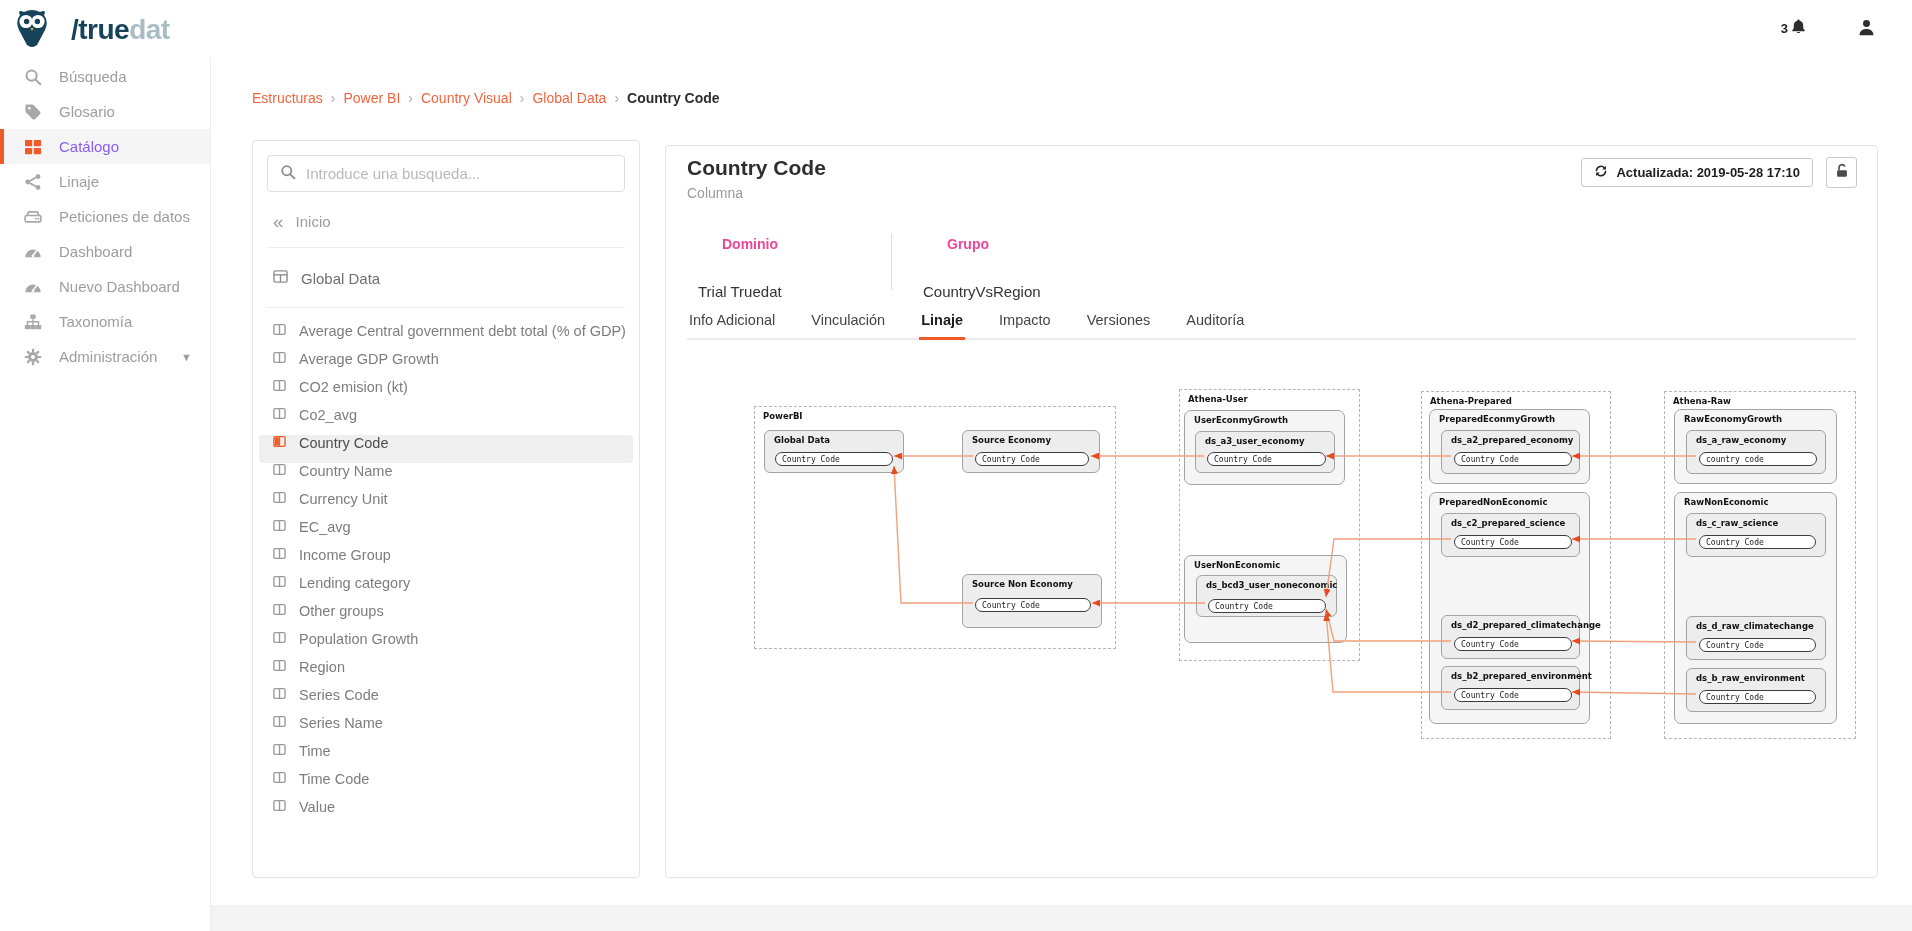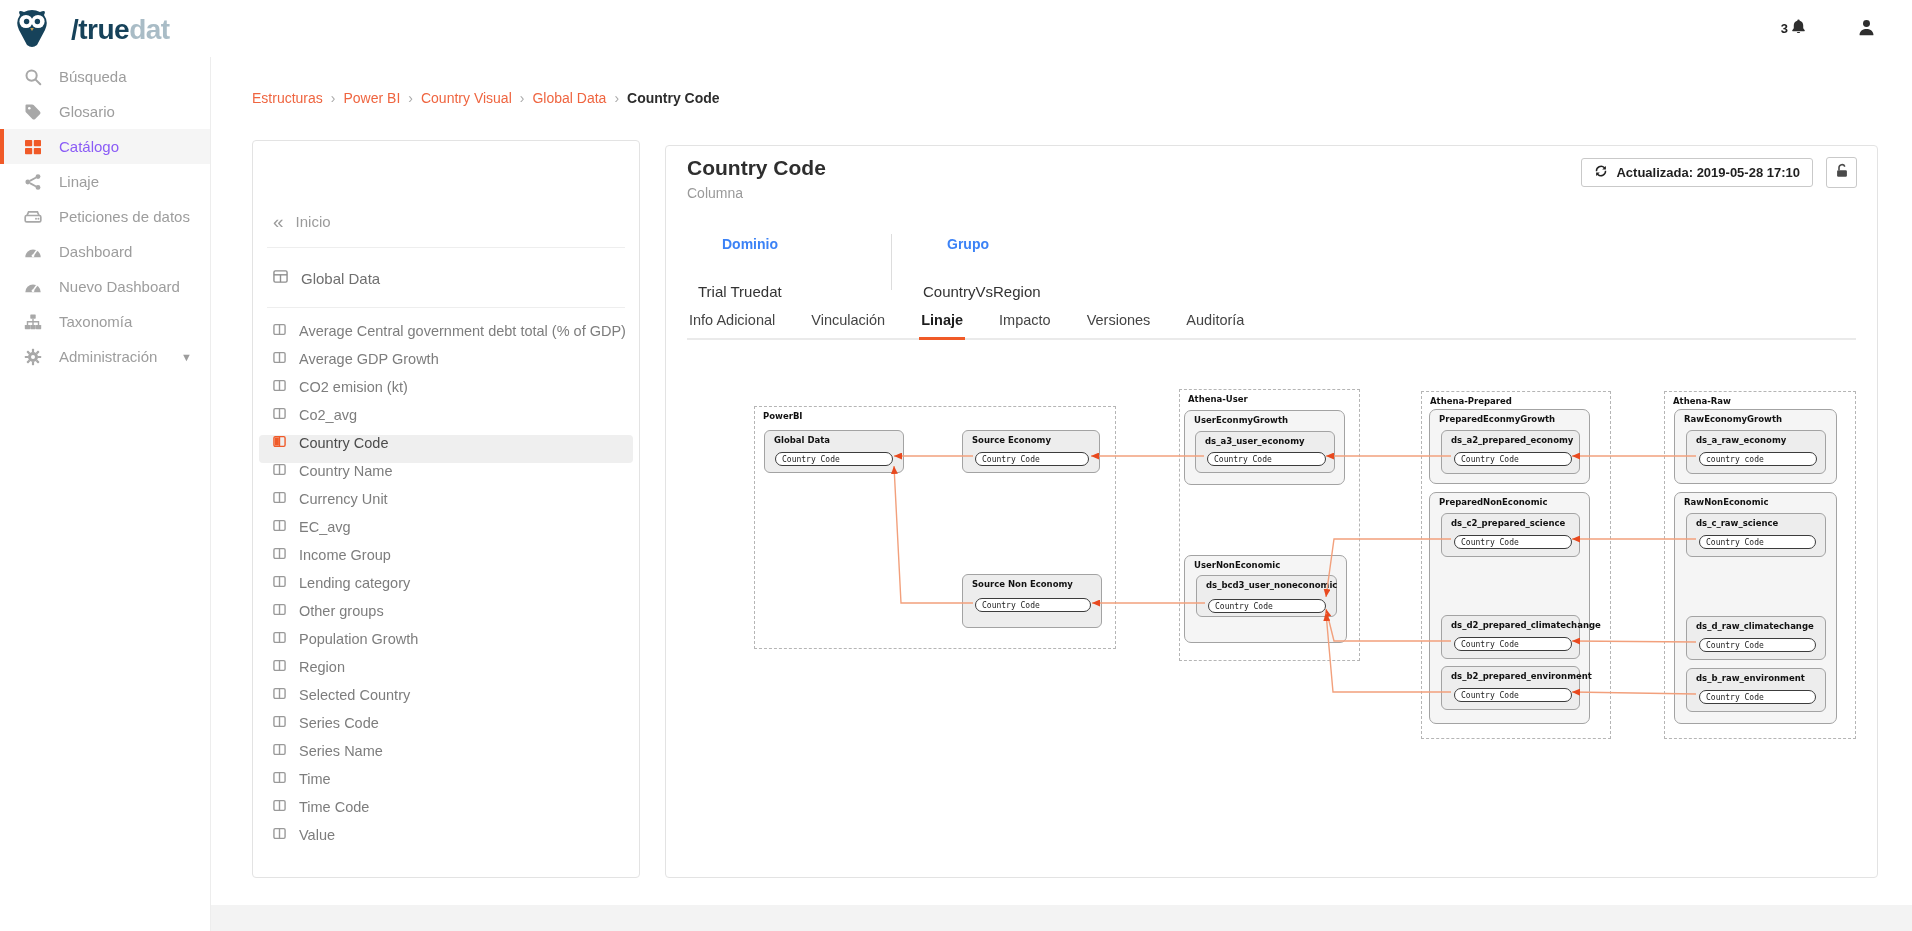--- a/index.html
+++ b/index.html
@@ -59,21 +59,21 @@
   .field-item.selected .cicon { color:#f05a28; }
 
   
   .d-title { position:absolute; left:21px; top:10px; font-size:21px; color:#2e2e2e; font-weight:bold; }
   .d-subtitle { position:absolute; left:21px; top:39px; font-size:14px; color:#9a9a9a; }
   .d-actions { position:absolute; right:20px; top:11px; display:flex; gap:13px; align-items:center; }
   .btn-updated { display:flex; align-items:center; gap:8px; border:1px solid #c9c9c9; border-radius:3px;
     height:29px; padding:0 12px; font-size:13px; font-weight:bold; color:#1f1f1f; background:#fff; cursor:pointer; }
   .btn-lock { width:31px; height:31px; border:1px solid #c9c9c9; border-radius:3px; background:#fff;
     display:flex; align-items:center; justify-content:center; cursor:pointer; }
-  .d-meta-label { position:absolute; font-size:14px; font-weight:bold; color:#3b82f6;padding-left:36px; }
+  .d-meta-label { position:absolute; font-size:14px; font-weight:bold; color:#ec4899;padding-left:36px; }
   .d-meta-value { position:absolute; font-size:15px; color:#333;margin-top:16px; }
   .d-meta-divider { position:absolute; left:225px; top:88px; width:1px; height:56px; background:#ddd; }
   .tabs { position:absolute; left:21px; right:21px; top:160px; display:flex; gap:32px;
     border-bottom:2px solid #eaeaea; }
   .tab { font-size:14.5px; color:#444; padding:6px 2px 9px; cursor:pointer; }
   .tab.active { font-weight:bold; color:#1d1d1d; border-bottom:3px solid #f05a28; margin-bottom:-2px; }
 
   
   .dg { position:absolute; left:85px; top:240px; width:1115px; height:365px;
     font-family:"DejaVu Sans", sans-serif; }
@@ -239,20 +239,29 @@
     <span class="bc-link">Power BI</span>
     <span class="bc-sep">›</span>
     <span class="bc-link">Country Visual</span>
     <span class="bc-sep">›</span>
     <span class="bc-link">Global Data</span>
     <span class="bc-sep">›</span>
     <span class="bc-current">Country Code</span>
   </div>
 
   <div class="card nav-card">
+    <div class="searchbox">
+      <span>
+        <svg viewBox="0 0 18 18" width="16" height="16">
+            <circle cx="7.6" cy="7.6" r="5.1" fill="none" stroke="#8c8c8c" stroke-width="2"></circle>
+            <line x1="11.6" y1="11.6" x2="16.3" y2="16.3" stroke="#8c8c8c" stroke-width="2" stroke-linecap="round"></line>
+          </svg>
+      </span>
+      <input type="text" placeholder="Introduce una busqueda..." style="">
+    </div>
     <div class="nav-back">
       <span class="dbl">«</span>
       <span>Inicio</span>
     </div>
     <div class="nav-divider" style="top:106px"></div>
     <div class="nav-root">
       <span class="ticon">
         <svg viewBox="0 0 16 16" width="15" height="15">
             <rect x="1" y="2" width="14" height="12" rx="1.5" fill="none" stroke="currentColor" stroke-width="1.5"></rect>
             <line x1="1" y1="6.2" x2="15" y2="6.2" stroke="currentColor" stroke-width="1.5"></line>
@@ -348,27 +357,20 @@
               <line x1="7" y1="1.8" x2="7" y2="12.2" stroke="currentColor" stroke-width="1.5"></line>
             </svg></span>
           <span>Population Growth</span>
         </div>
       <div class="field-item">
           <span class="cicon"><svg viewBox="0 0 14 14" width="13" height="13">
               <rect x="1" y="1.8" width="12" height="10.4" rx="1.4" fill="none" stroke="currentColor" stroke-width="1.5"></rect>
               <line x1="7" y1="1.8" x2="7" y2="12.2" stroke="currentColor" stroke-width="1.5"></line>
             </svg></span>
           <span>Region</span>
-        </div>
-      <div class="field-item">
-          <span class="cicon"><svg viewBox="0 0 14 14" width="13" height="13">
-              <rect x="1" y="1.8" width="12" height="10.4" rx="1.4" fill="none" stroke="currentColor" stroke-width="1.5"></rect>
-              <line x1="7" y1="1.8" x2="7" y2="12.2" stroke="currentColor" stroke-width="1.5"></line>
-            </svg></span>
-          <span>Selected Country</span>
         </div>
       <div class="field-item">
           <span class="cicon"><svg viewBox="0 0 14 14" width="13" height="13">
               <rect x="1" y="1.8" width="12" height="10.4" rx="1.4" fill="none" stroke="currentColor" stroke-width="1.5"></rect>
               <line x1="7" y1="1.8" x2="7" y2="12.2" stroke="currentColor" stroke-width="1.5"></line>
             </svg></span>
           <span>Series Code</span>
         </div>
       <div class="field-item">
           <span class="cicon"><svg viewBox="0 0 14 14" width="13" height="13">

